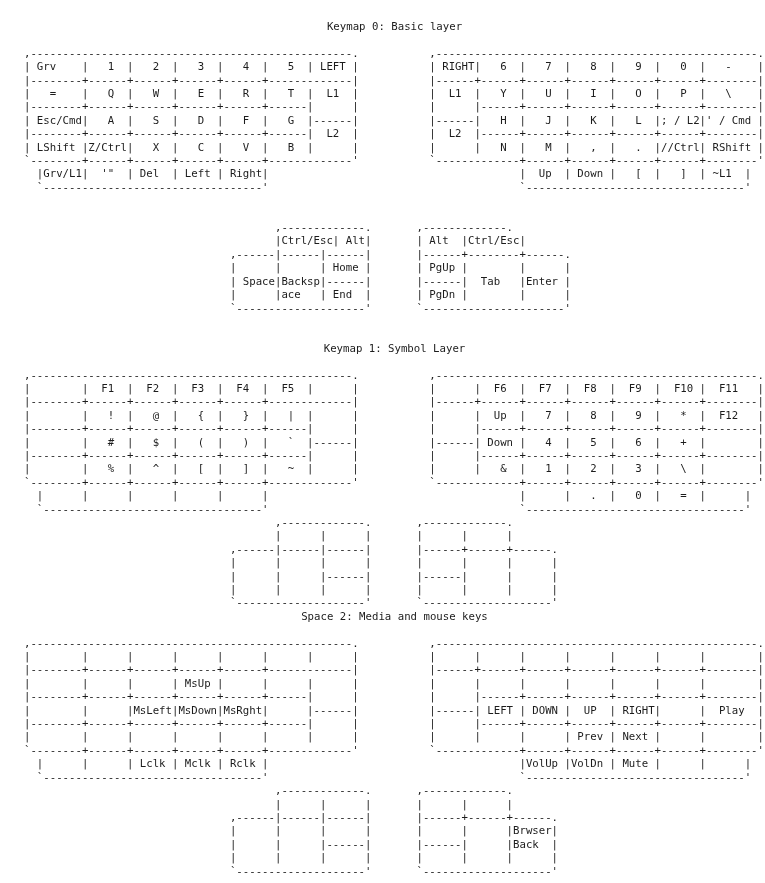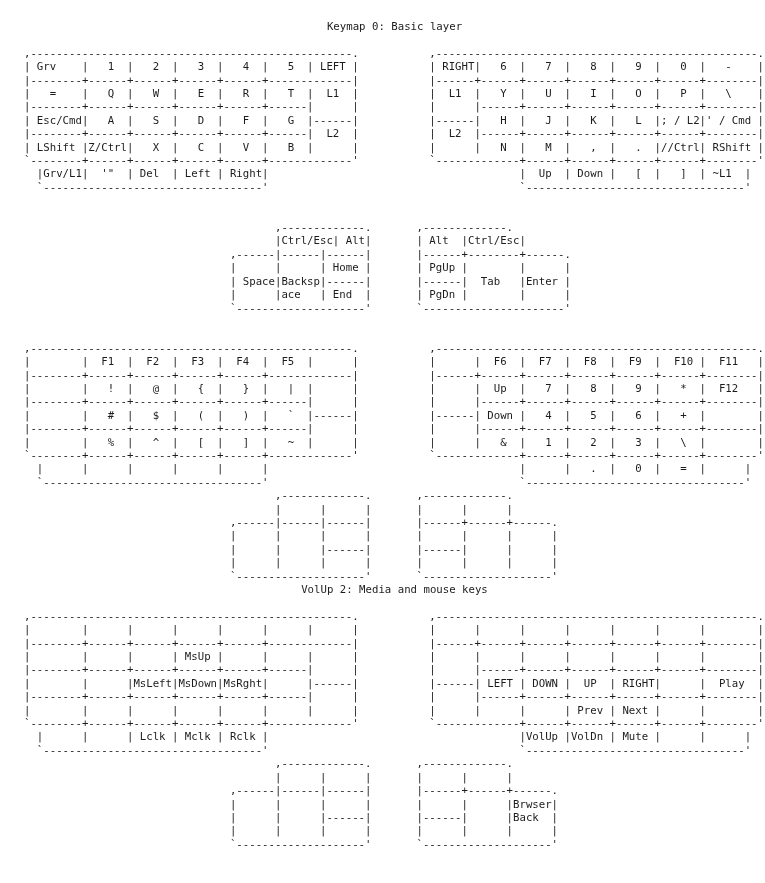--- a/index.html
+++ b/index.html
@@ -52,20 +52,21 @@
                                        ,-------------.       ,-------------.
                                        |Ctrl/Esc| Alt|       | Alt  |Ctrl/Esc|
                                 ,------|------|------|       |------+--------+------.
                                 |      |      | Home |       | PgUp |        |      |
                                 | Space|Backsp|------|       |------|  Tab   |Enter |
                                 |      |ace   | End  |       | PgDn |        |      |
                                 `--------------------'       `----------------------'</pre>
   </section>
 
   <section class="km1">
+    <div class="km-title">Keymap 1: Symbol Layer</div>
     <pre class="km-art">,--------------------------------------------------.           ,--------------------------------------------------.
 |        |  F1  |  F2  |  F3  |  F4  |  F5  |      |           |      |  F6  |  F7  |  F8  |  F9  |  F10 |  F11   |
 |--------+------+------+------+------+-------------|           |------+------+------+------+------+------+--------|
 |        |   !  |   @  |   {  |   }  |   |  |      |           |      |  Up  |   7  |   8  |   9  |   *  |  F12   |
 |--------+------+------+------+------+------|      |           |      |------+------+------+------+------+--------|
 |        |   #  |   $  |   (  |   )  |   `  |------|           |------| Down |   4  |   5  |   6  |   +  |        |
 |--------+------+------+------+------+------|      |           |      |------+------+------+------+------+--------|
 |        |   %  |   ^  |   [  |   ]  |   ~  |      |           |      |   &amp;  |   1  |   2  |   3  |   \  |        |
 `--------+------+------+------+------+-------------'           `-------------+------+------+------+------+--------'
   |      |      |      |      |      |                                       |      |   .  |   0  |   =  |      |
@@ -73,21 +74,21 @@
                                        ,-------------.       ,-------------.
                                        |      |      |       |      |      |
                                 ,------|------|------|       |------+------+------.
                                 |      |      |      |       |      |      |      |
                                 |      |      |------|       |------|      |      |
                                 |      |      |      |       |      |      |      |
                                 `--------------------'       `--------------------'</pre>
   </section>
 
   <section class="km2">
-    <div class="km-title">VolUp 2: Media and mouse keys</div>
+    <div class="km-title">Space 2: Media and mouse keys</div>
     <pre class="km-art">,--------------------------------------------------.           ,--------------------------------------------------.
 |        |      |      |      |      |      |      |           |      |      |      |      |      |      |        |
 |--------+------+------+------+------+-------------|           |------+------+------+------+------+------+--------|
 |        |      |      | MsUp |      |      |      |           |      |      |      |      |      |      |        |
 |--------+------+------+------+------+------|      |           |      |------+------+------+------+------+--------|
 |        |      |MsLeft|MsDown|MsRght|      |------|           |------| LEFT | DOWN |  UP  | RIGHT|      |  Play  |
 |--------+------+------+------+------+------|      |           |      |------+------+------+------+------+--------|
 |        |      |      |      |      |      |      |           |      |      |      | Prev | Next |      |        |
 `--------+------+------+------+------+-------------'           `-------------+------+------+------+------+--------'
   |      |      | Lclk | Mclk | Rclk |                                       |VolUp |VolDn | Mute |      |      |

